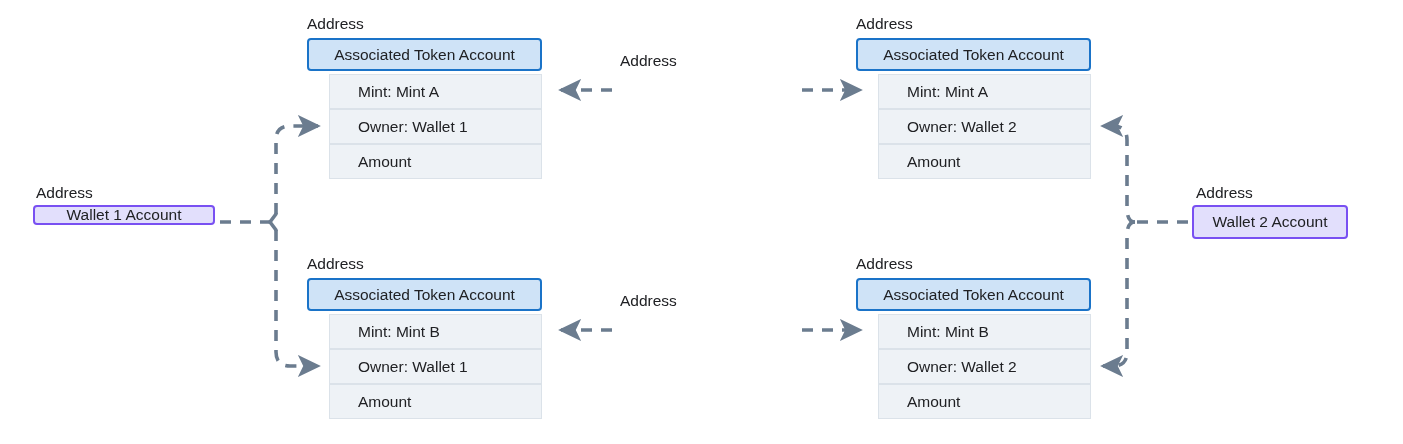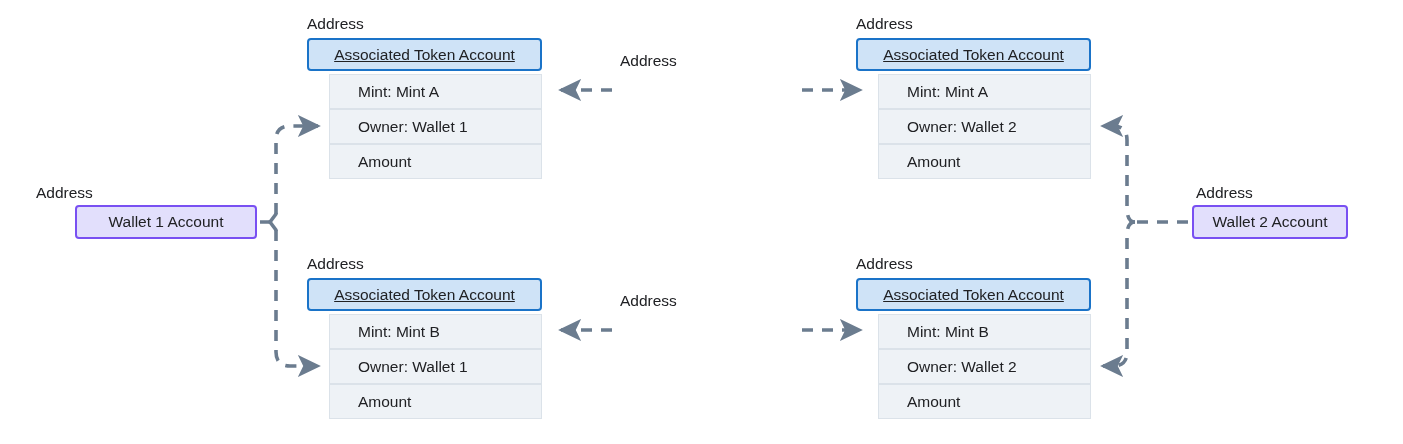--- a/index.html
+++ b/index.html
@@ -41,21 +41,20 @@
     box-sizing: border-box;
     background: #cfe3f7;
     border: 2px solid #1a73c8;
     border-radius: 4px;
     font-size: 15.5px;
     color: #202124;
     display: flex;
     align-items: center;
     justify-content: center;
     white-space: nowrap;
-    text-decoration: underline;
   }
   
   .row {
     position: absolute;
     box-sizing: border-box;
     background: #eef2f6;
     border: 1px solid #dbe2e9;
     font-size: 15.5px;
     color: #202124;
     display: flex;
@@ -173,18 +172,18 @@
   <div class="ata-header" style="left:856px; top:278px; width:235px; height:33px;">Associated Token Account</div>
   <div class="row" style="left:878px; top:314px; width:213px; height:35px;">Mint: Mint B</div>
   <div class="row" style="left:878px; top:349px; width:213px; height:35px;">Owner: Wallet 2</div>
   <div class="row" style="left:878px; top:384px; width:213px; height:35px;">Amount</div>
 
   <div class="addr-label" style="left:620px; top:52px;">Address</div>
 
   <div class="addr-label" style="left:620px; top:292px;">Address</div>
 
   <div class="addr-label" style="left:36px; top:184px;">Address</div>
-  <div class="wallet-chip" style="left:33px; top:205px; width:182px; height:34px;margin-left:42px;">Wallet 1 Account</div>
+  <div class="wallet-chip" style="left:33px; top:205px; width:182px; height:20px;">Wallet 1 Account</div>
 
   <div class="addr-label" style="left:1196px; top:184px;">Address</div>
   <div class="wallet-chip" style="left:1192px; top:205px; width:156px; height:34px;">Wallet 2 Account</div>
 
 </div>
 
 </body></html>

